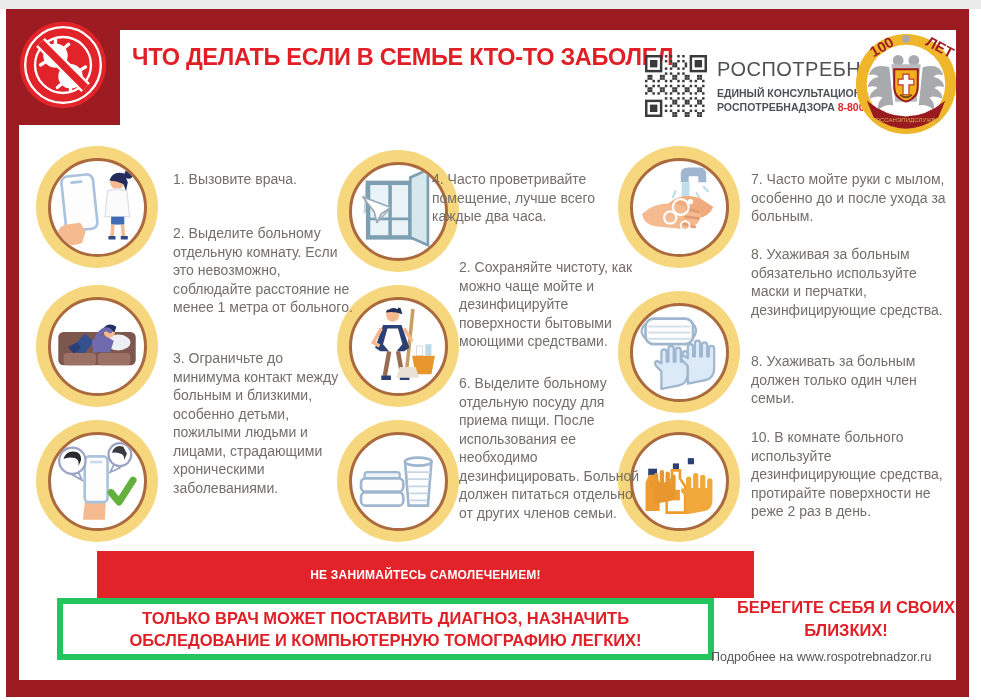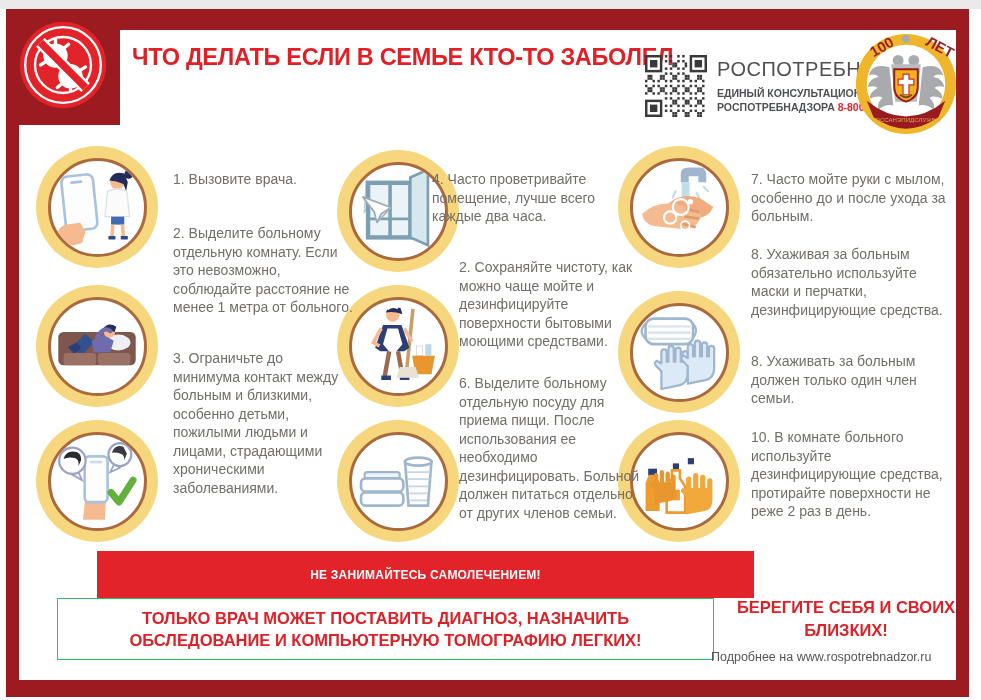--- a/index.html
+++ b/index.html
@@ -41,21 +41,21 @@
     position:absolute;font-size:14px;line-height:18.5px;color:#736E69;
   }
   .w1{width:180px;} .w2{width:190px;} .w3{width:208px;}
   .banner-red{
     position:absolute;left:57px;top:551px;width:657px;height:47px;background:#E3232A;
     color:#ffffff;font-weight:bold;font-size:12px;letter-spacing:0.2px;
     display:flex;align-items:center;justify-content:center;margin-left:40px;
   }
   .banner-white{
     position:absolute;left:57px;top:598px;width:657px;height:62px;background:#ffffff;
-    border:1px solid #22c55e;box-sizing:border-box;
+    border:6px solid #22c55e;box-sizing:border-box;
     color:#E01F26;font-weight:bold;font-size:16.5px;line-height:22px;text-align:center;
     display:flex;align-items:center;justify-content:center;padding:0 40px;
   }
   .slogan{
     position:absolute;left:726px;top:596px;width:240px;text-align:center;
     color:#E01F26;font-weight:bold;font-size:16.5px;line-height:23px;
   }
   .more-info{
     position:absolute;left:711px;top:650px;width:262px;
     color:#55565A;font-size:12.5px;

